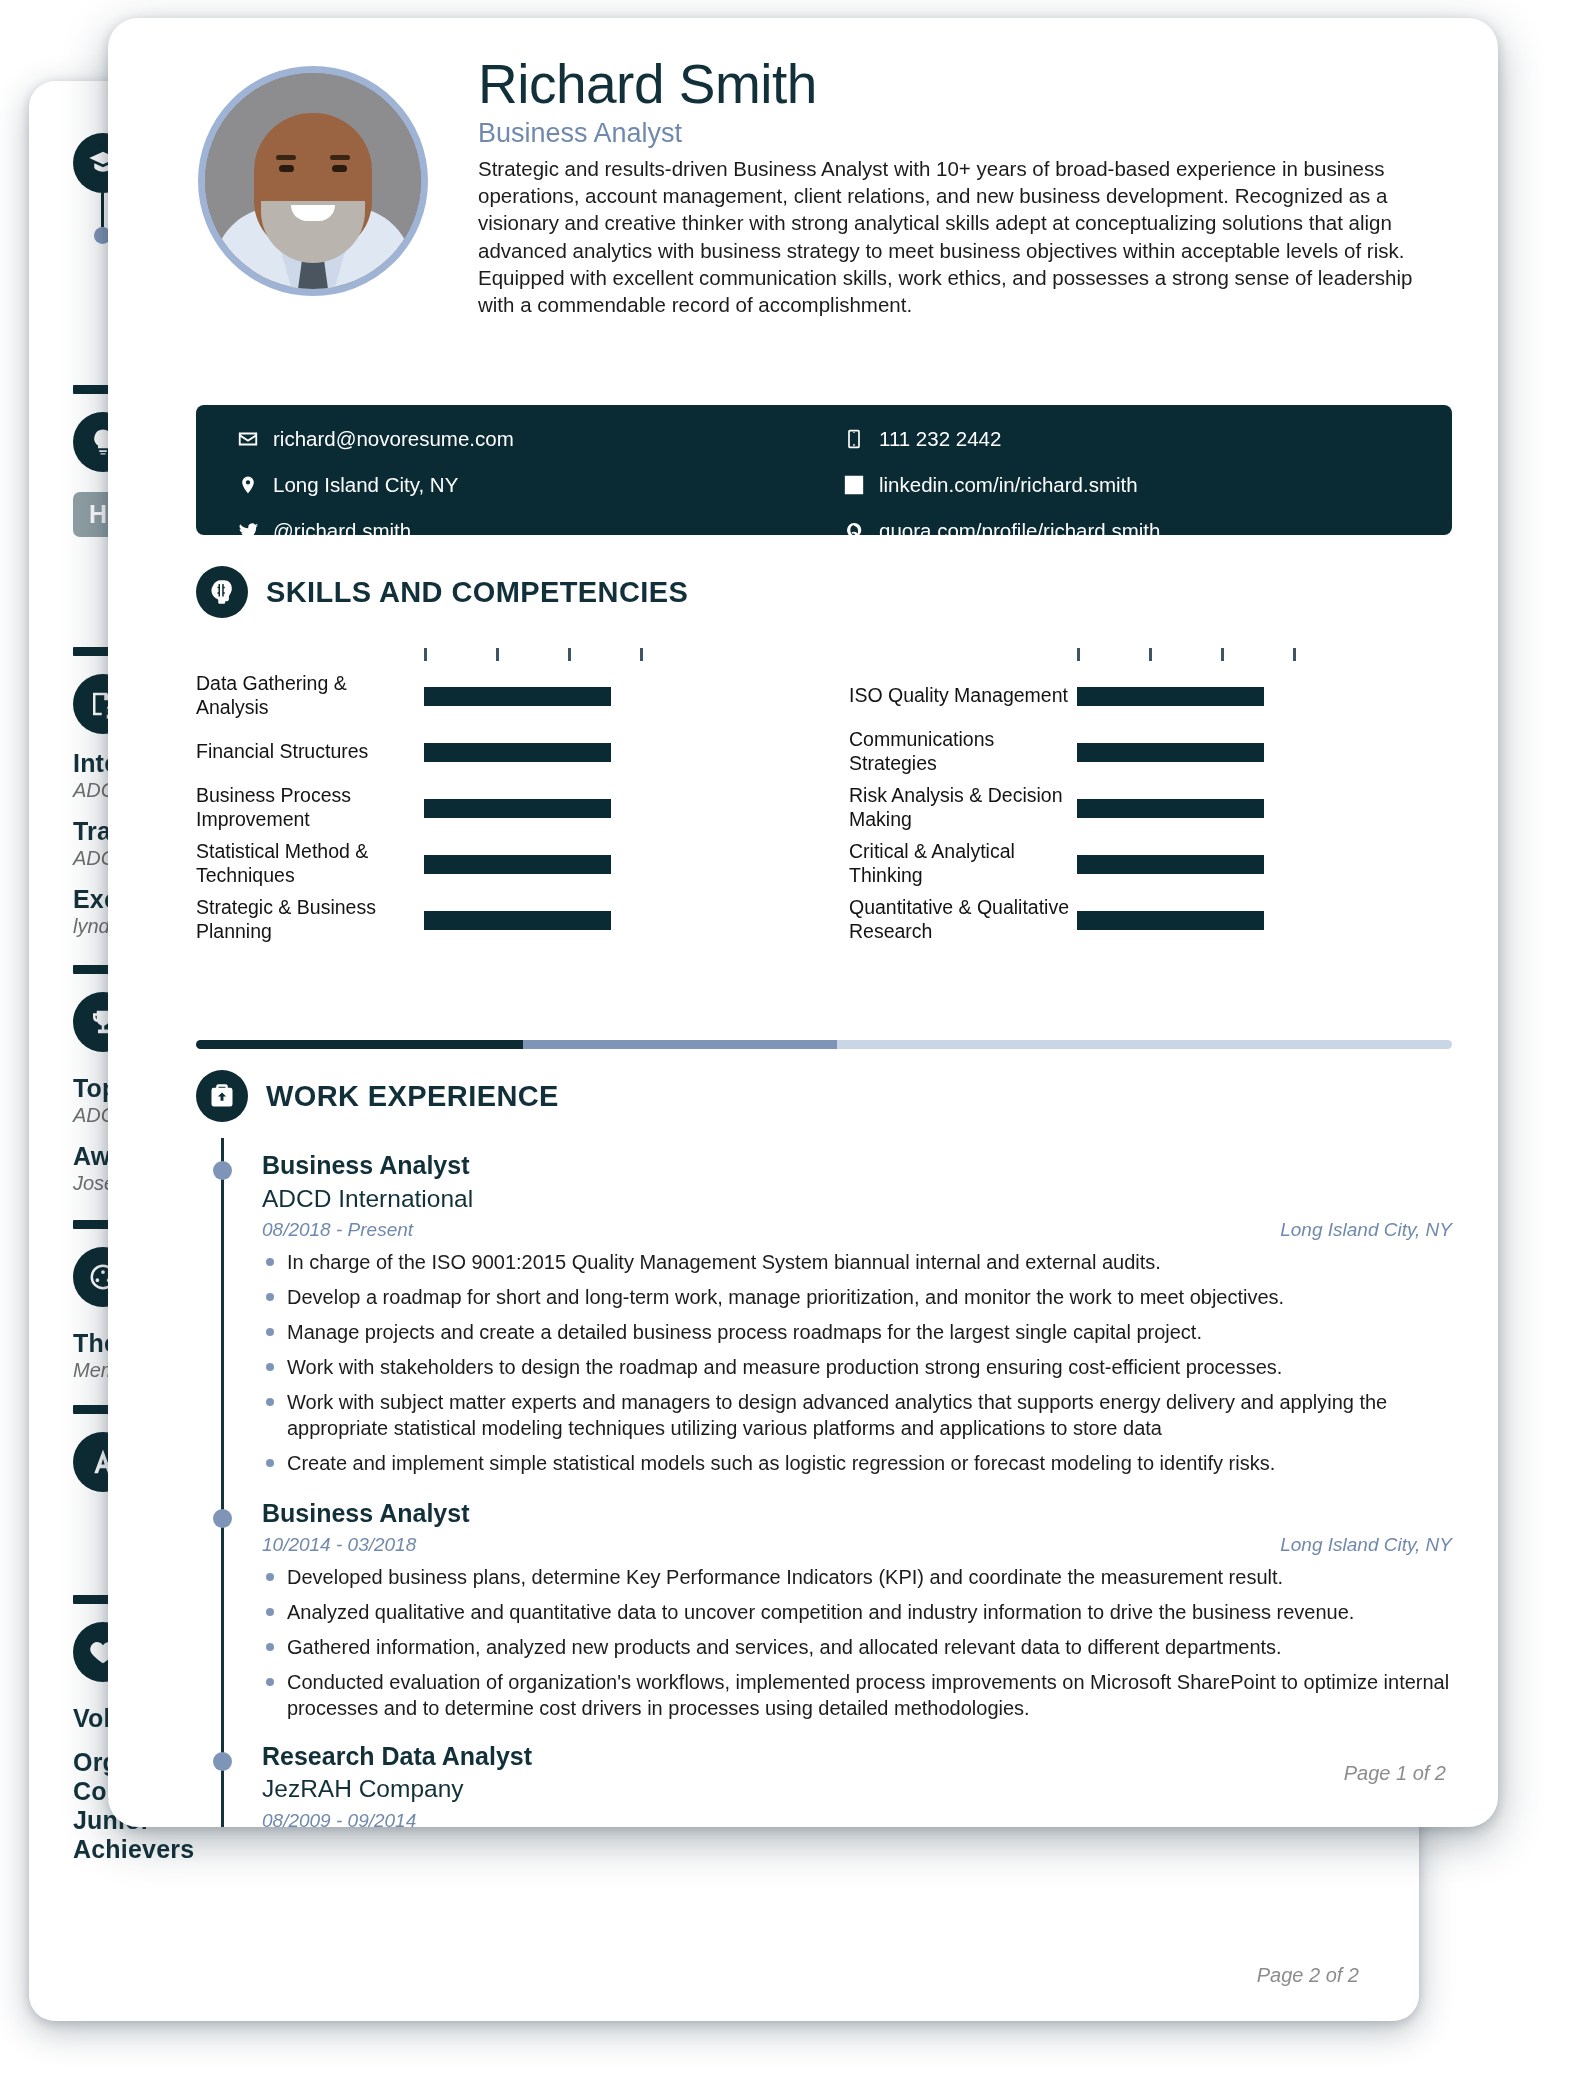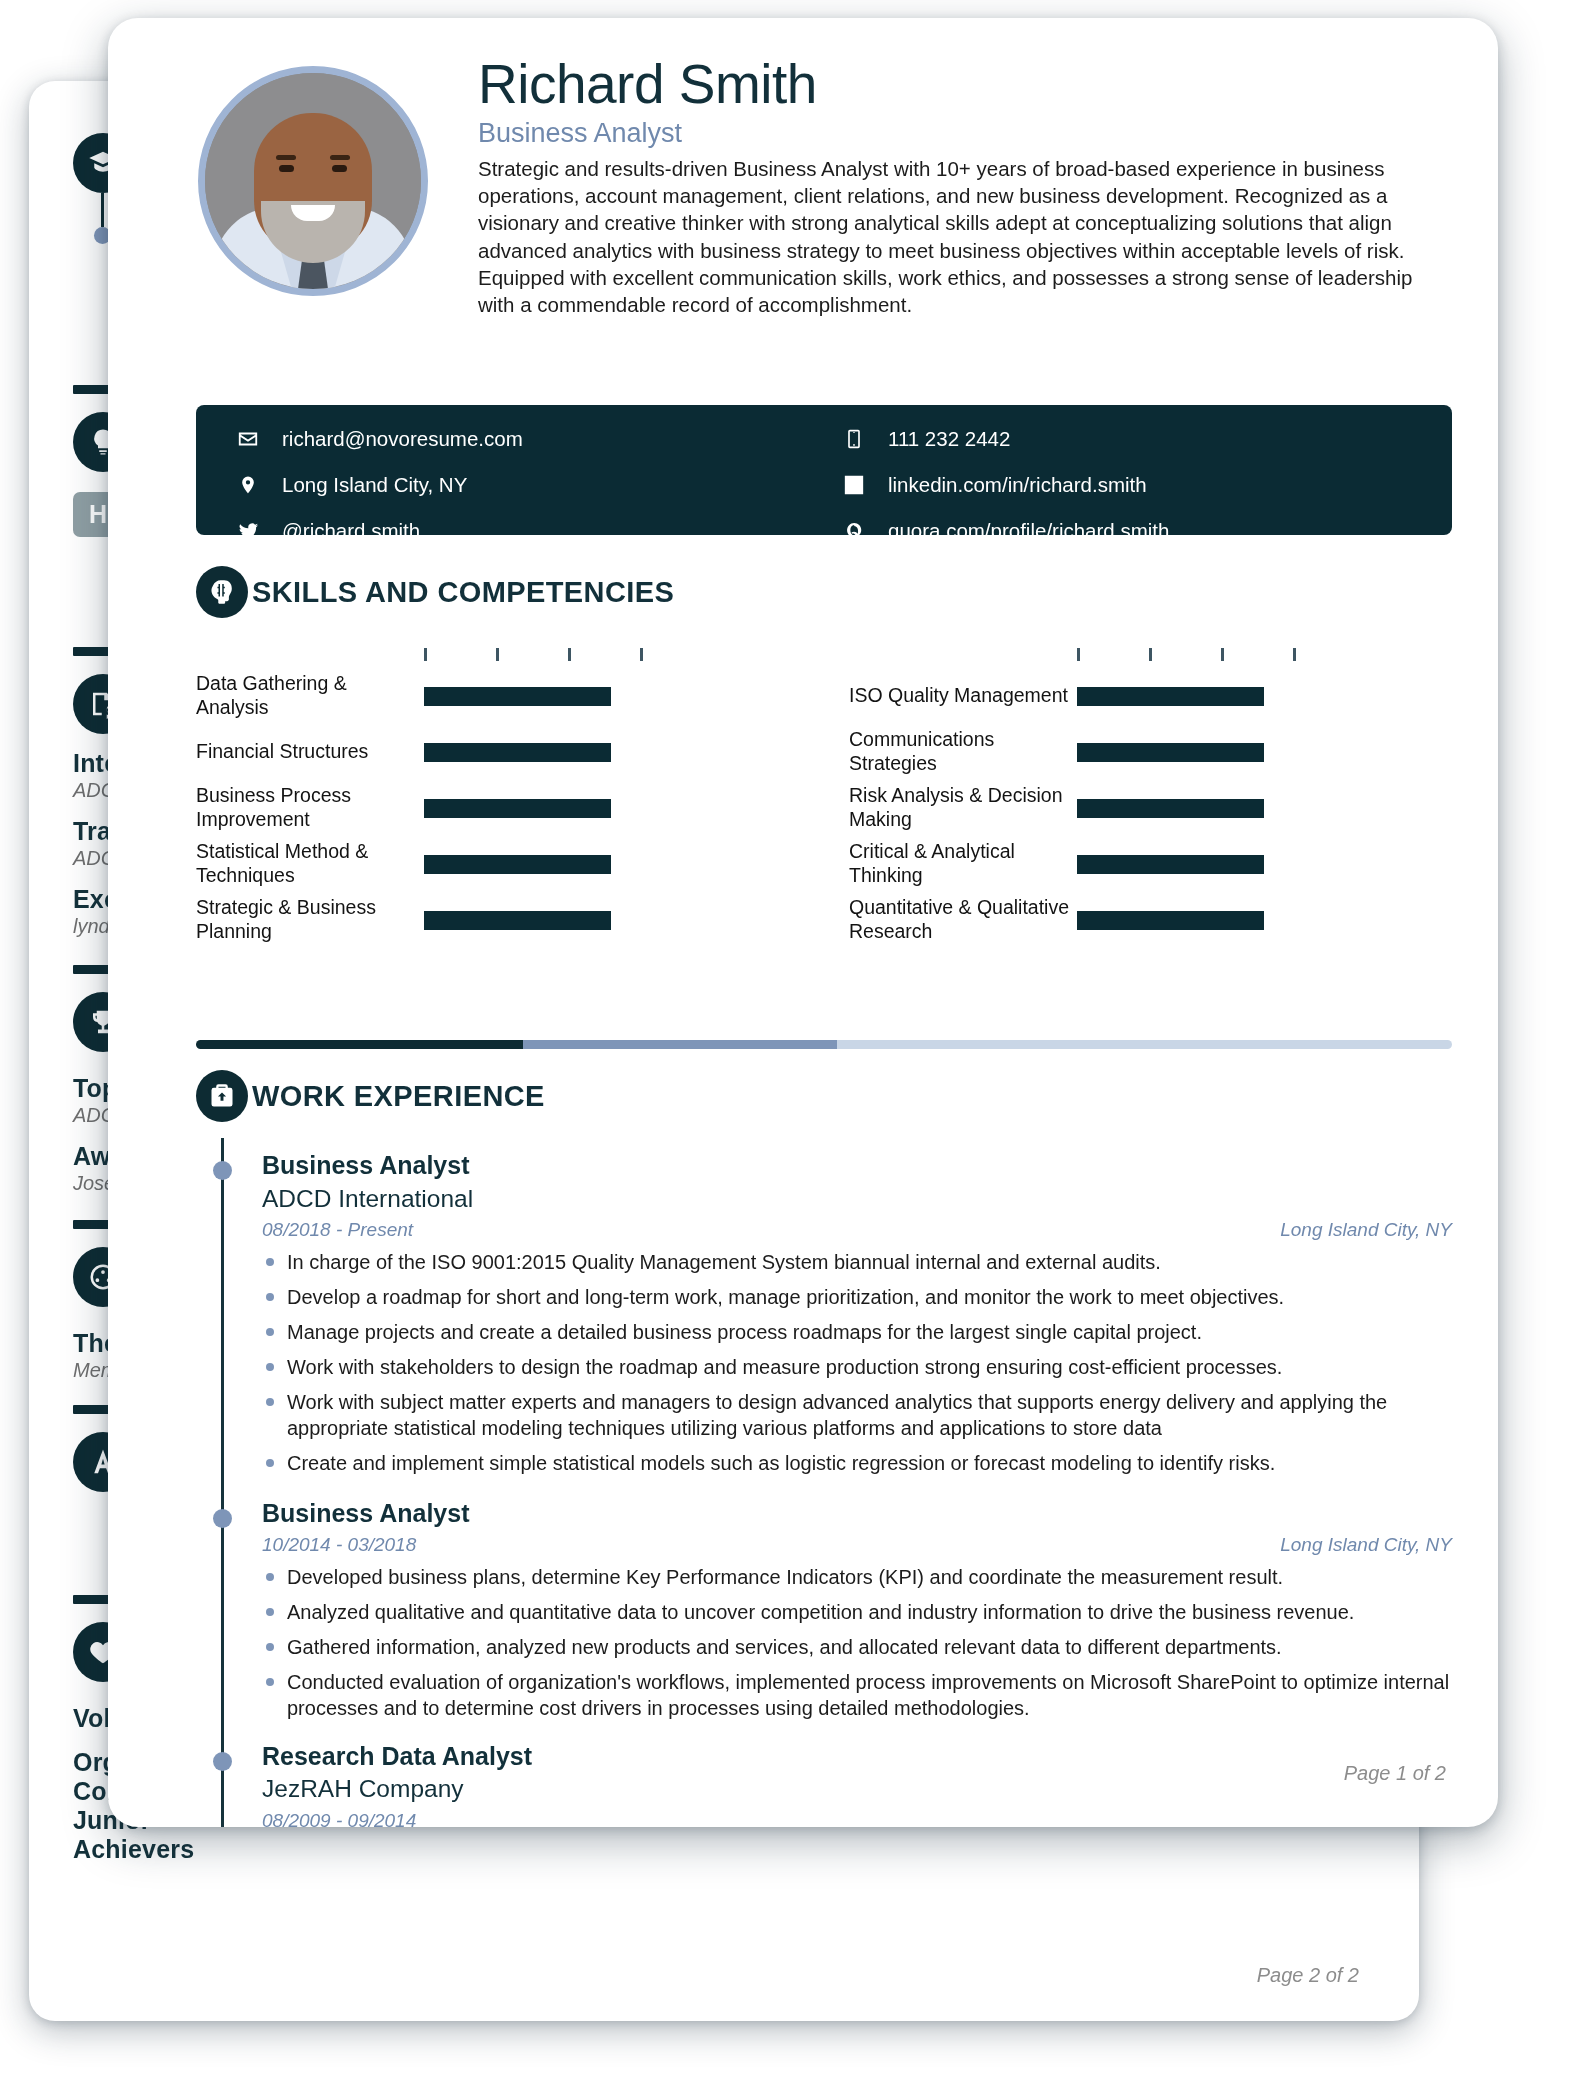--- a/index.html
+++ b/index.html
@@ -125,30 +125,30 @@
   }
 
   
   .contact-bar {
     position:absolute; left:48px; top:387px;
     width:1256px; height:130px;
     background:#0b2b34; border-radius:8px;
     padding:21px 40px 0 40px;
     display:grid; grid-template-columns: 1fr 1fr; row-gap:20px;
   }
-  .contact-item { display:flex; align-items:center; gap:22px; }
+  .contact-item { display:flex; align-items:center; gap:13px; }
   .contact-item .ci-ico {
     width:24px; height:26px; display:flex; align-items:center; justify-content:center; flex:0 0 24px;
   }
   .contact-item .ci-ico svg { fill:#ffffff; }
   .contact-item .ci-txt { color:#ffffff; font-size:20.5px; white-space:nowrap; }
   .cr { padding-left: 18px; }
 
   
-  .sec-head { display:flex; align-items:center; gap:4px; }
+  .sec-head { display:flex; align-items:center; gap:18px; }
   .sec-badge {
     width:52px; height:52px; border-radius:50%; background:#0d2b33;
     display:flex; align-items:center; justify-content:center; flex:0 0 52px;
   }
   .sec-badge svg { width:28px; height:28px; fill:#ffffff; }
   .sec-title {
     font-size:29px; font-weight:700; color:#12303a; letter-spacing:.4px;
   }
 
   

